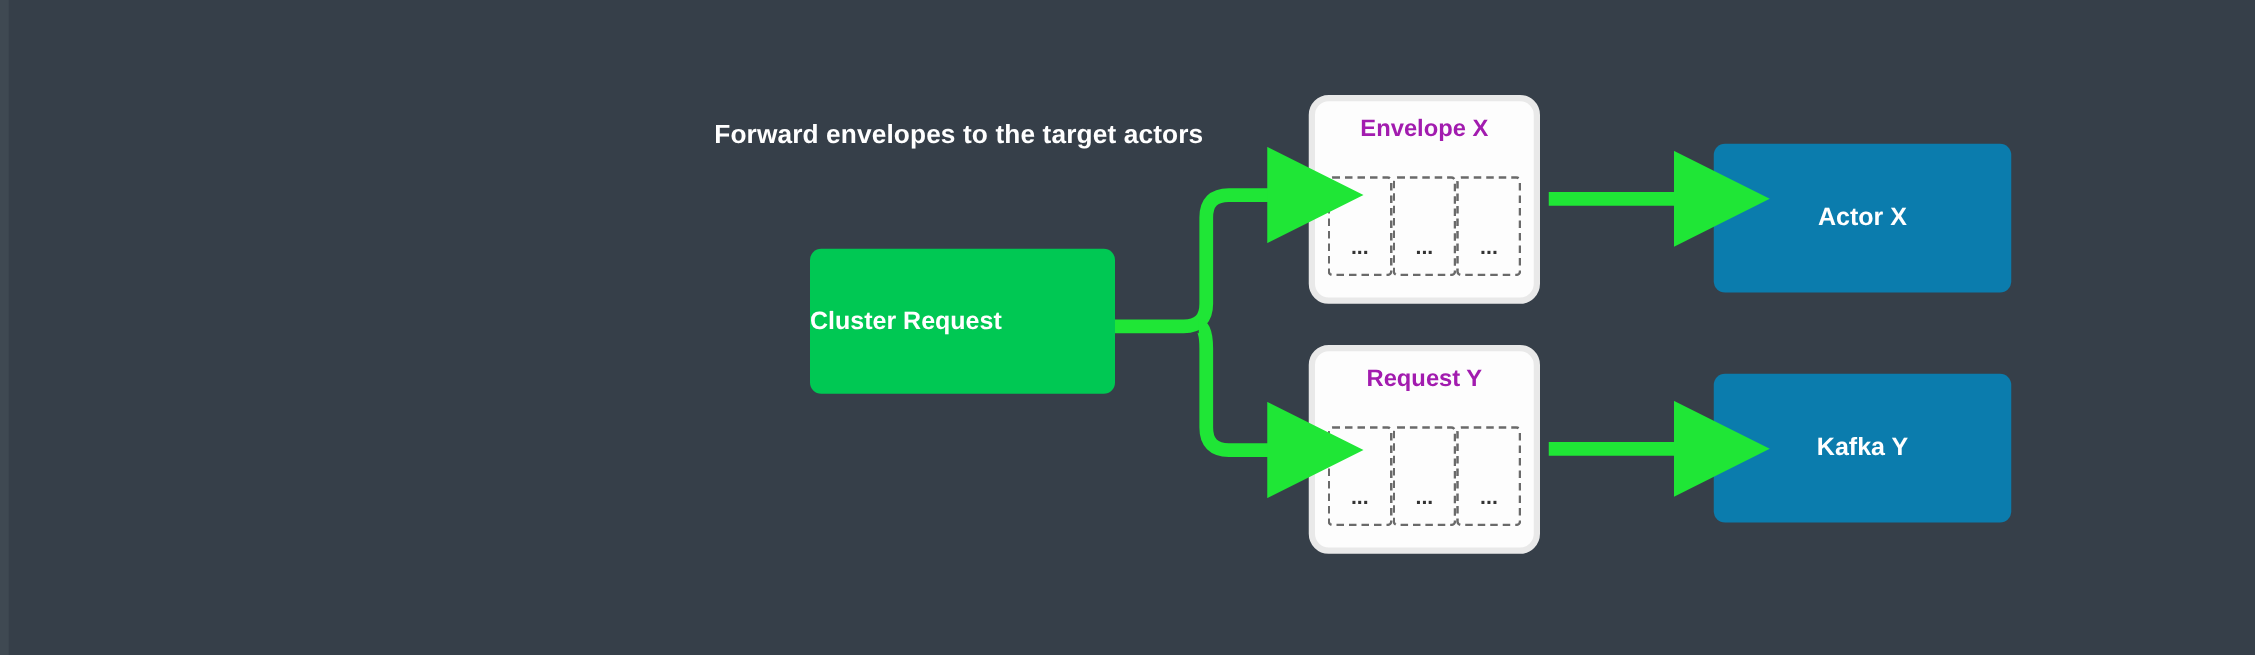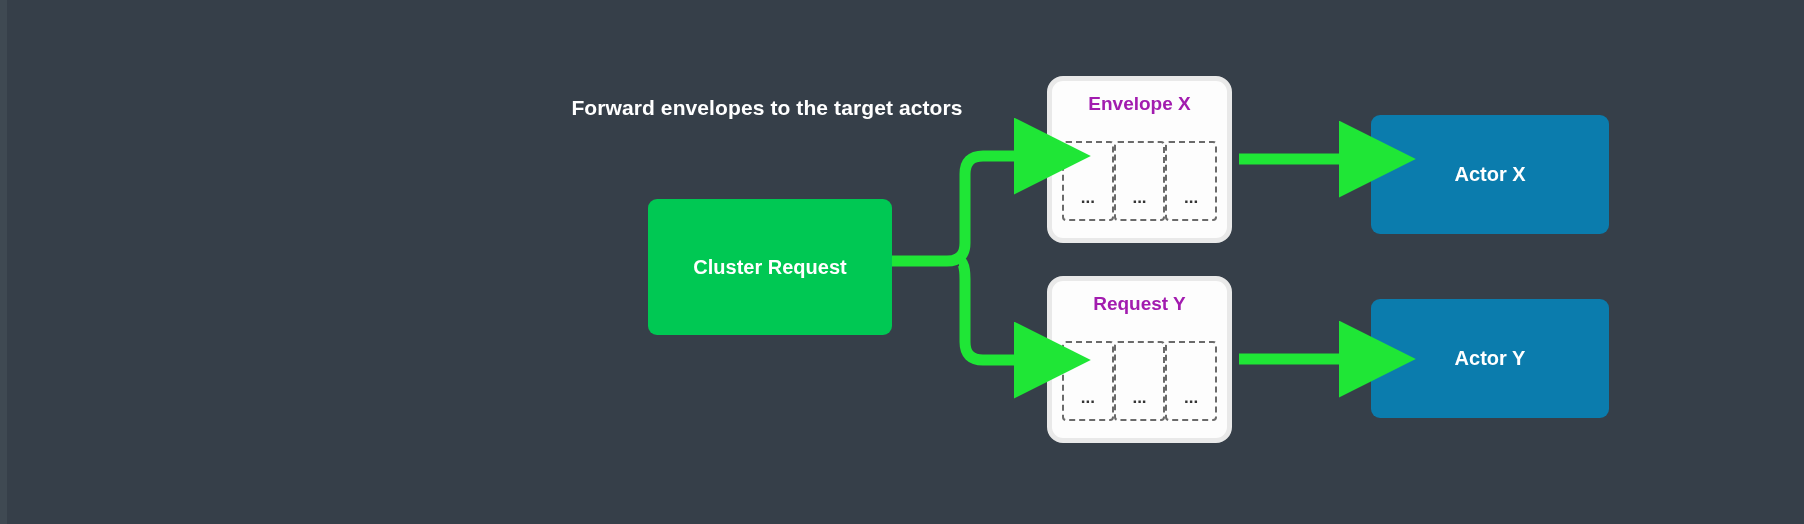--- a/index.html
+++ b/index.html
@@ -76,26 +76,26 @@
     font-size: 20px;
     font-weight: bold;
   }
 
   
   #cluster-request-box {
     position: absolute;
     left: 641px;
     top: 199px;
     width: 244px;
-    height: 136px;
+    height: 116px;
     background: #00c853;
     border-radius: 9px;
     display: flex;
     align-items: center;
-    justify-content: center;
+    justify-content: flex-start;
   }
   #cluster-request-box .box-label {
     color: #ffffff;
     font-size: 20px;
     font-weight: bold;
   }
 
   
   .envelope-card {
     position: absolute;
@@ -198,21 +198,21 @@
       <div class="envelope-slot">...</div>
       <div class="envelope-slot">...</div>
     </div>
   </div>
 
   <div id="actor-x-box" class="actor-box">
     <span class="box-label">Actor X</span>
   </div>
 
   <div id="actor-y-box" class="actor-box">
-    <span class="box-label">Actor Y</span>
+    <span class="box-label">Kafka Y</span>
   </div>
 
   <svg id="arrow-layer" viewBox="0 0 1804 524" width="1804" height="524">
     <defs>
       <marker id="arrowhead" markerWidth="7" markerHeight="7" refX="1.2" refY="3.5" orient="auto" markerUnits="strokeWidth">
         <polygon points="0,0 7,3.5 0,7" fill="#1fe636"></polygon>
       </marker>
     </defs>
 
     <path d="M 885,261 L 940,261 Q 958,261 958,243 L 958,174 Q 958,156 976,156 L 1020,156" fill="none" stroke="#1fe636" stroke-width="11" stroke-linecap="butt" marker-end="url(#arrowhead)"></path>

